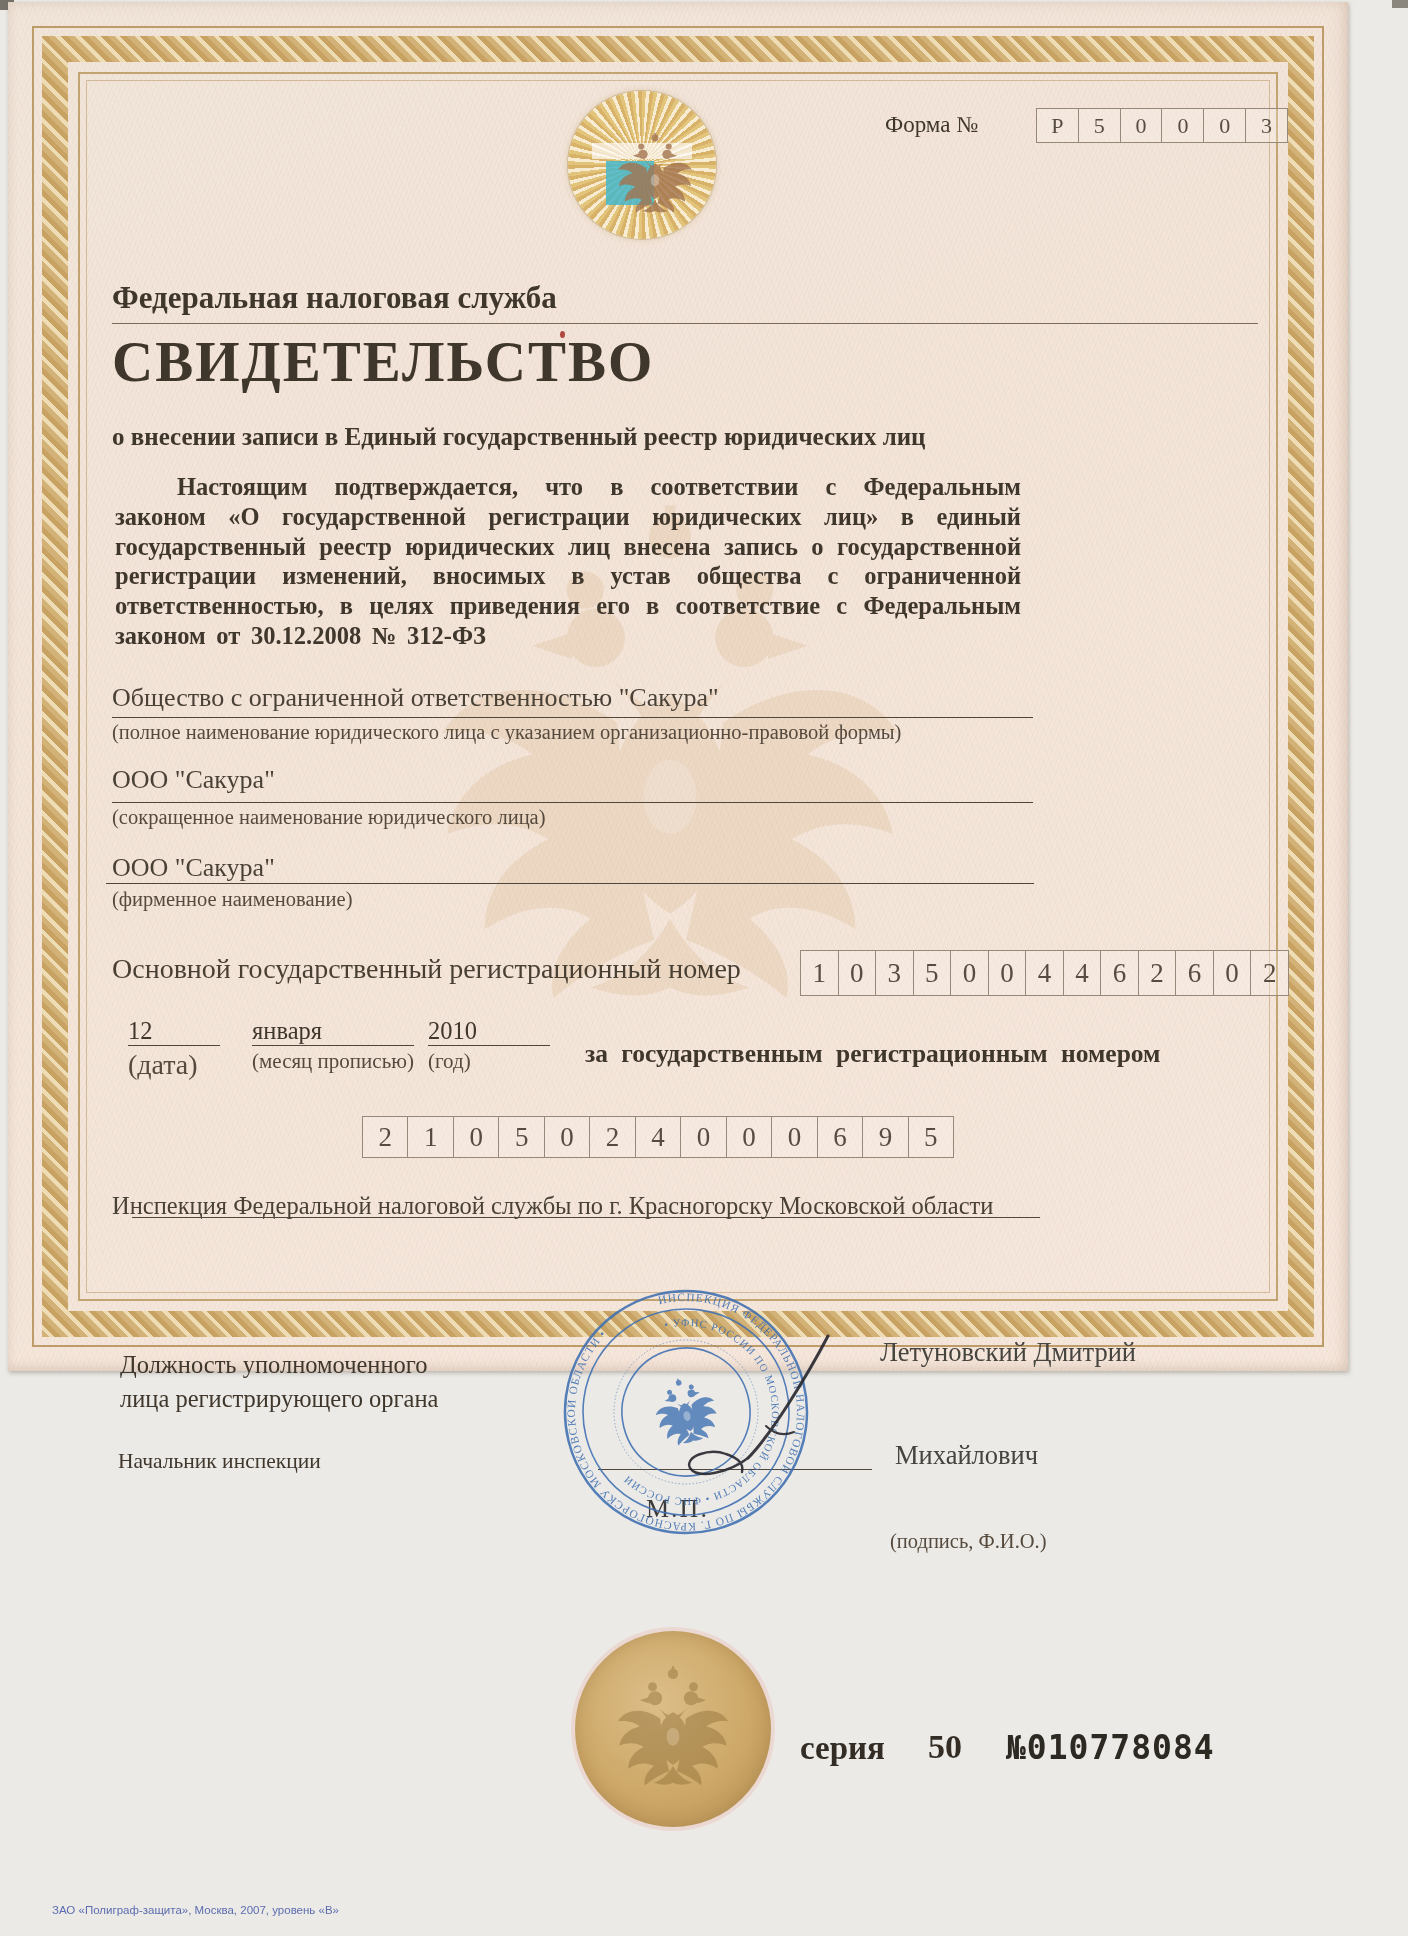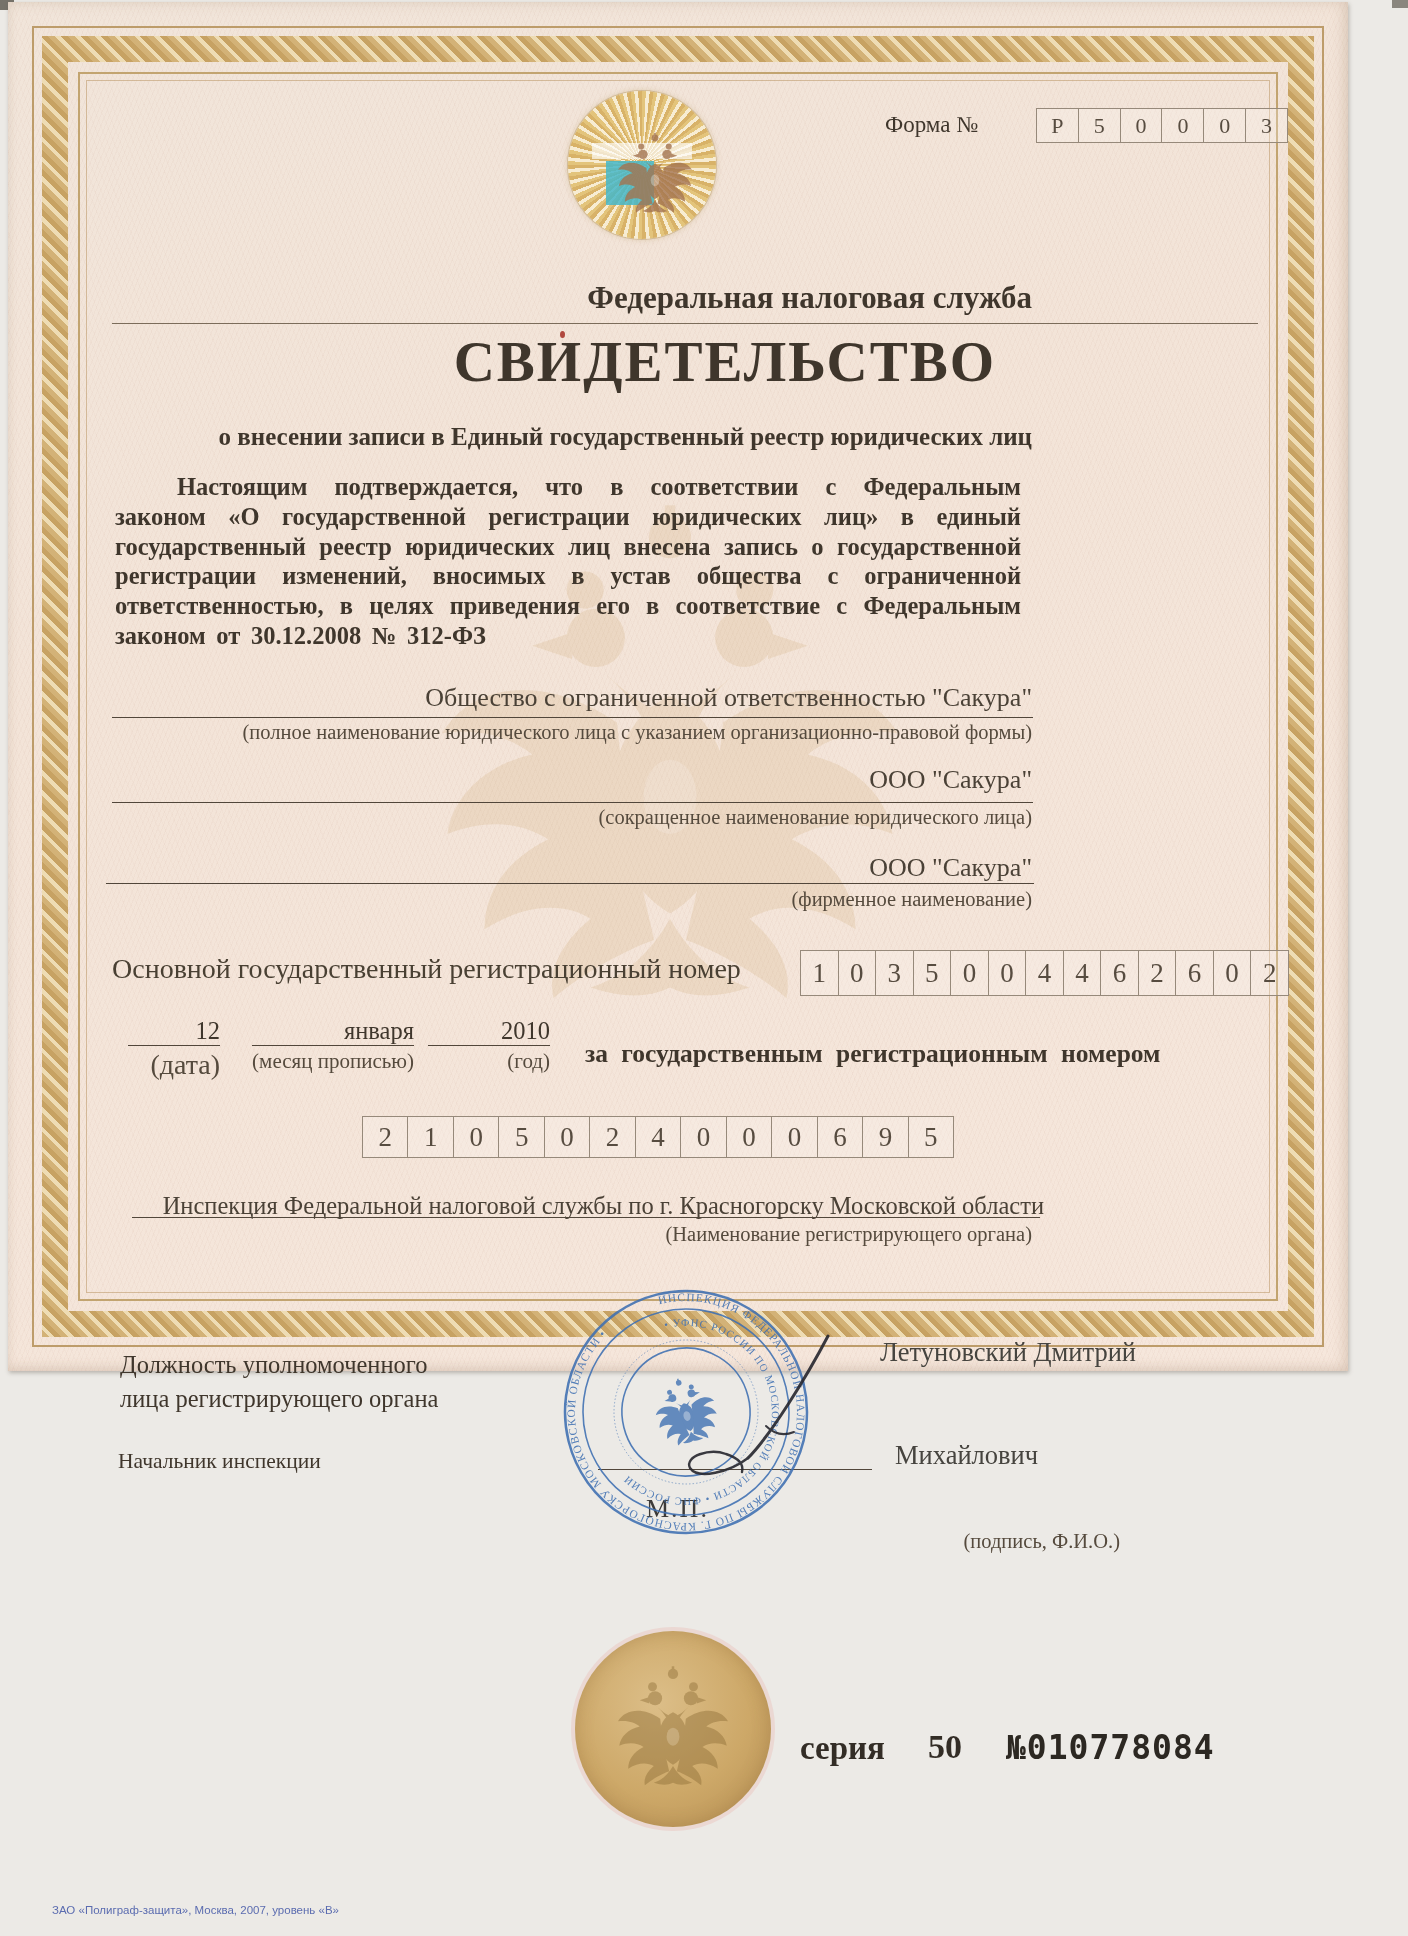--- a/index.html
+++ b/index.html
@@ -22,21 +22,21 @@
       repeating-linear-gradient(112deg, rgba(185,135,115,.055) 0 1px, transparent 1px 4px),
       repeating-linear-gradient(68deg, rgba(185,135,115,.04) 0 1px, transparent 1px 6px);
   }
   .frame{position:absolute;pointer-events:none;}
   .frame-outer{inset:24px;border:2px solid #bd9c6a;}
   .frame-band{inset:34px;border:26px solid #d3b277;
     border-image:repeating-linear-gradient(45deg,#d3b277 0 5px,#eedcb4 5px 9px,#c7a263 9px 14px) 26;}
   .frame-inner{inset:70px;border:2px solid #c2a470;}
   .frame-innermost{inset:78px;border:1px solid rgba(185,150,100,.55);}
   .txt{color:#3f362c;}
-  .center{text-align:right;}
+  .center{text-align:left;}
   .bold{font-weight:bold;}
   .caption{font-size:20.5px;color:#554a3d;}
   .u{position:absolute;border-top:1.5px solid #51463a;}
   .u-light{border-top:1px solid #7b6c5a;}
   .boxes{display:flex;}
   .cell{
     flex:1;margin-left:-1px;border:1px solid #96897a;
     display:flex;align-items:center;justify-content:center;
     font-family:"Liberation Serif",serif;color:#574c40;
     background:rgba(252,248,242,.25);
@@ -184,21 +184,20 @@
     <span class="cell">0</span>
     <span class="cell">0</span>
     <span class="cell">0</span>
     <span class="cell">6</span>
     <span class="cell">9</span>
     <span class="cell">5</span>
   </div>
 
   <div class="abs txt center" style="left:104px;top:1190px;width:932px;font-size:24.5px;color:#4a4136;">Инспекция Федеральной налоговой службы по г. Красногорску Московской области</div>
   <div class="u" style="left:124px;top:1215px;width:908px;"></div>
-  <div class="abs center caption" style="left:104px;top:1221px;width:920px;">(Наименование регистрирующего органа)</div>
 
   <div class="abs txt" style="left:112px;top:1349px;font-size:24.5px;">Должность уполномоченного</div>
   <div class="abs txt" style="left:112px;top:1383px;font-size:24.5px;text-align:center;">лица регистрирующего органа</div>
   <div class="abs txt" style="left:110px;top:1447px;font-size:21.5px;">Начальник инспекции</div>
 
   <div class="abs" style="left:638px;top:1492px;font-size:26px;letter-spacing:2px;color:#3c3a38;z-index:3;">М.П.</div>
 
   <div class="u" style="left:590px;top:1467px;width:274px;z-index:2;"></div>
 
   <svg class="abs" style="left:547px;top:1279px;width:262px;height:262px;transform:rotate(-14deg);opacity:.88;z-index:4;" viewBox="0 0 262 262">

